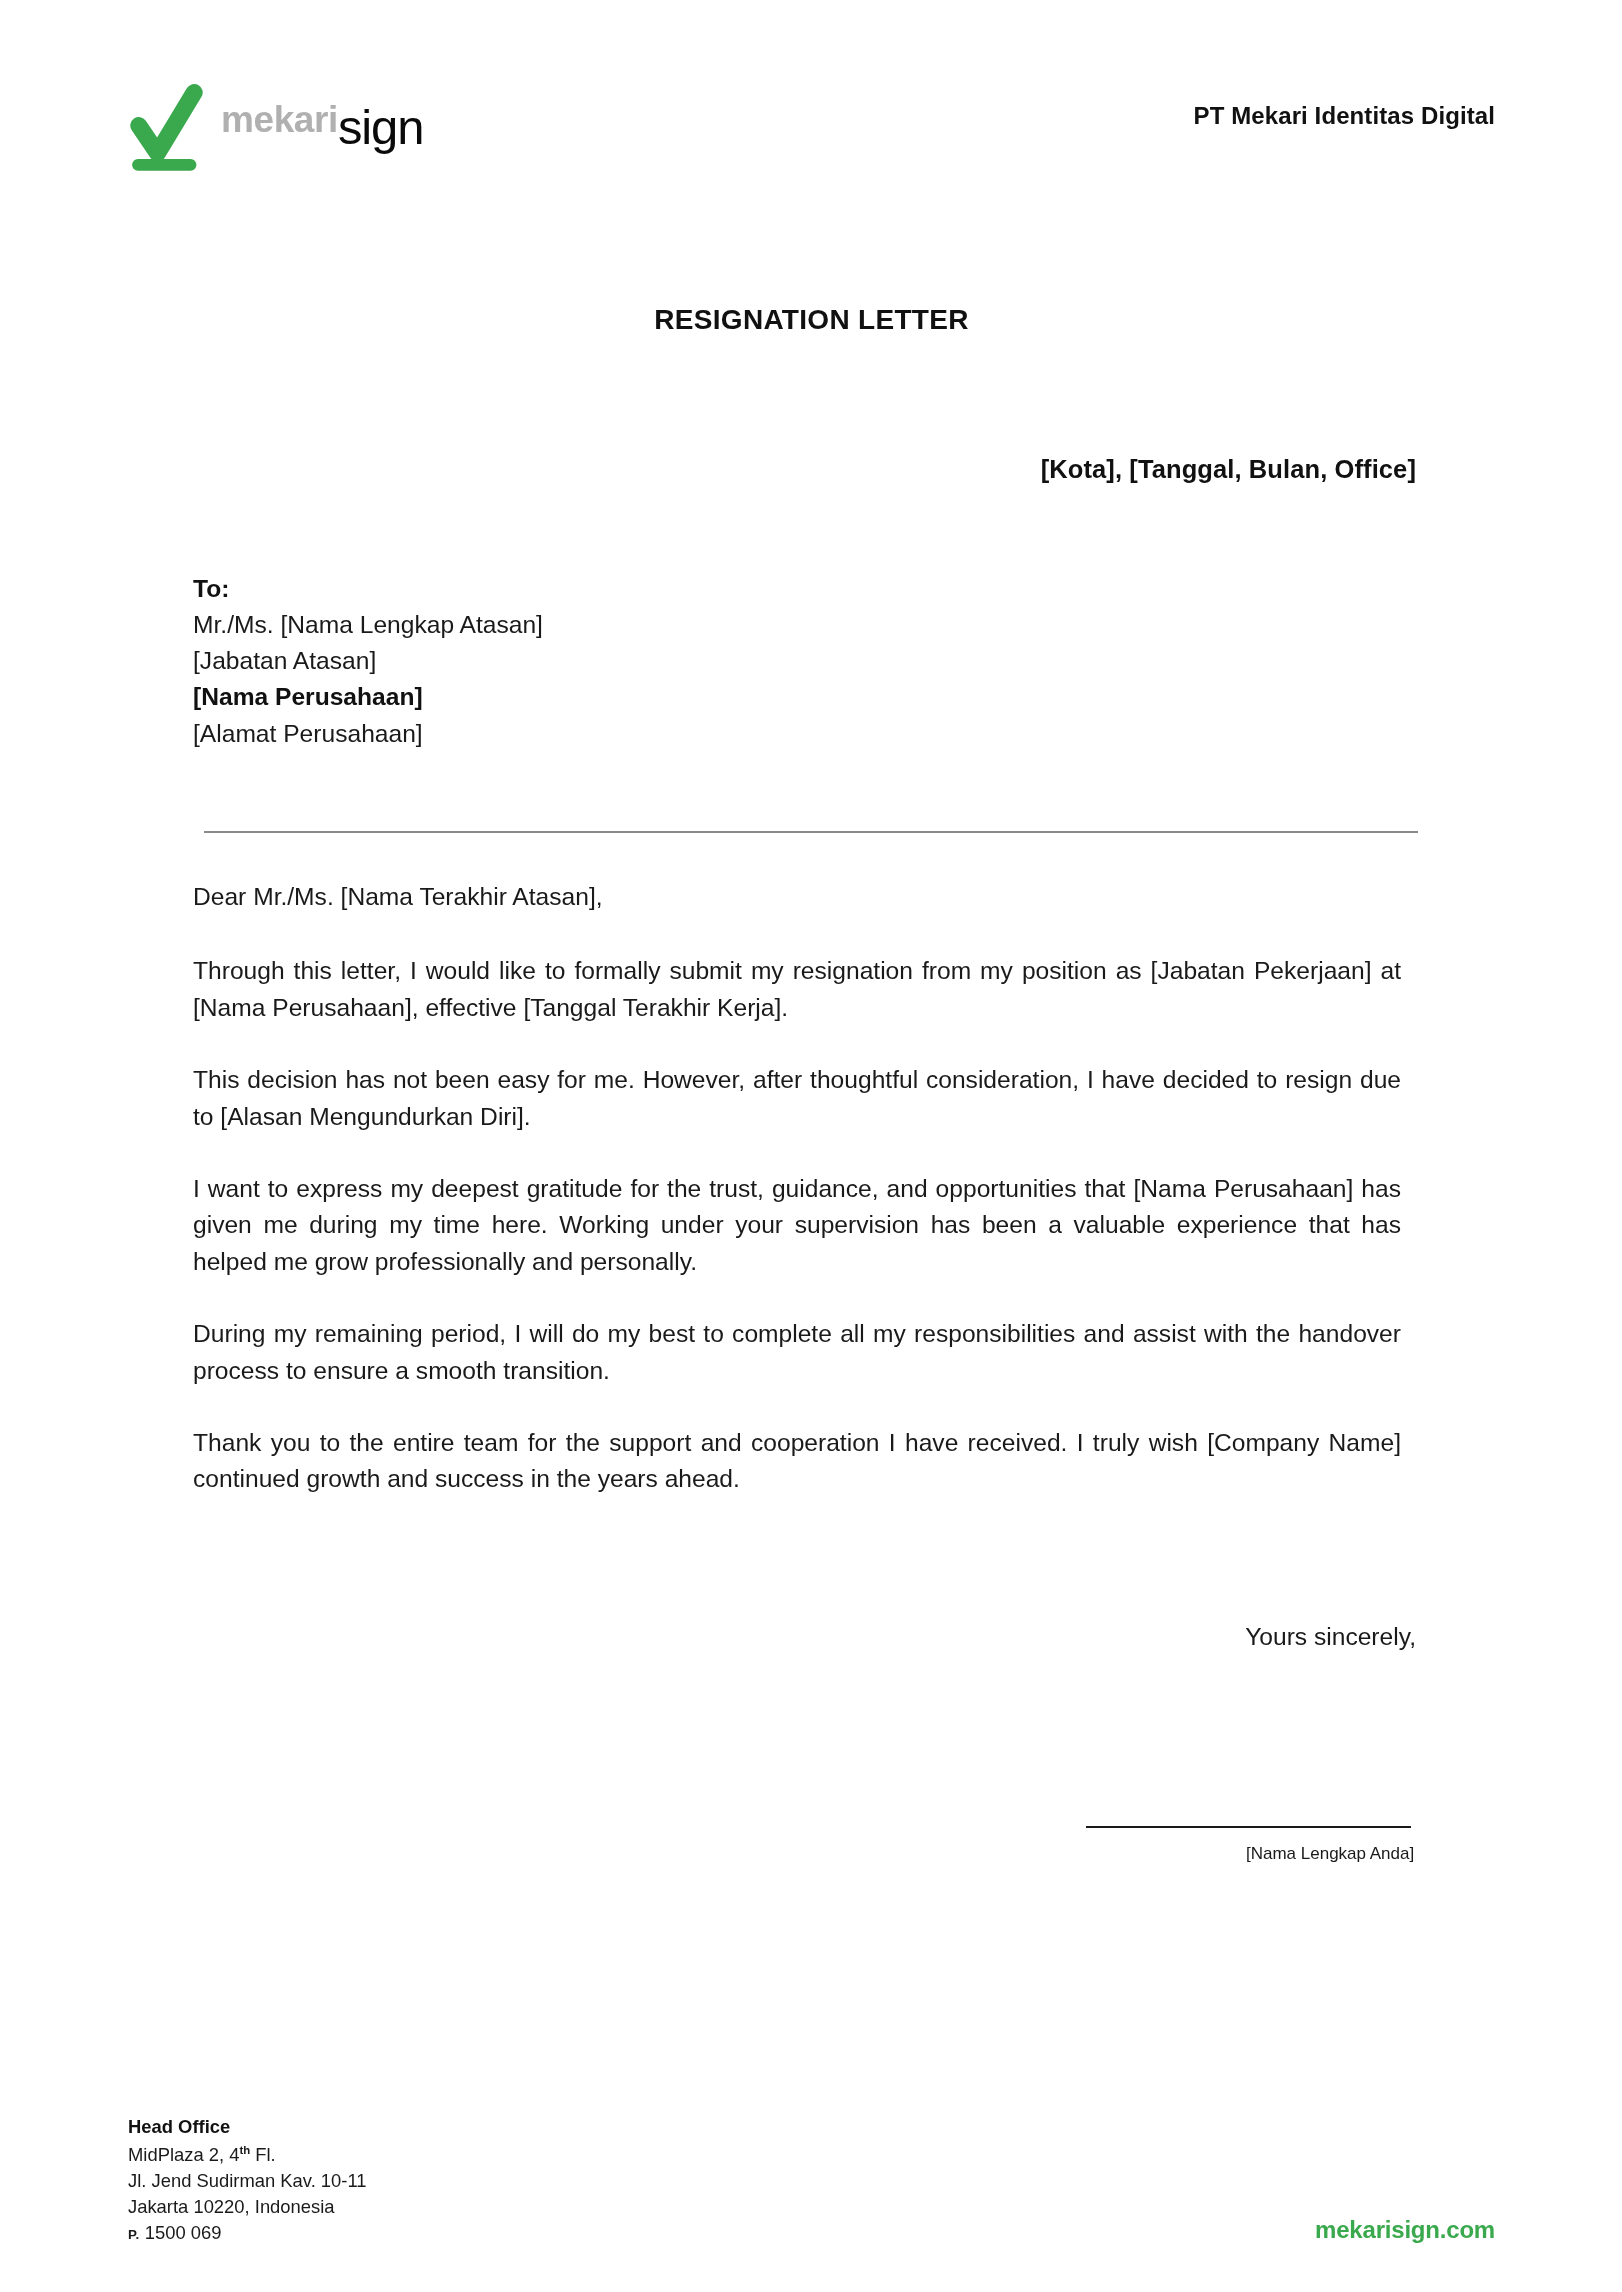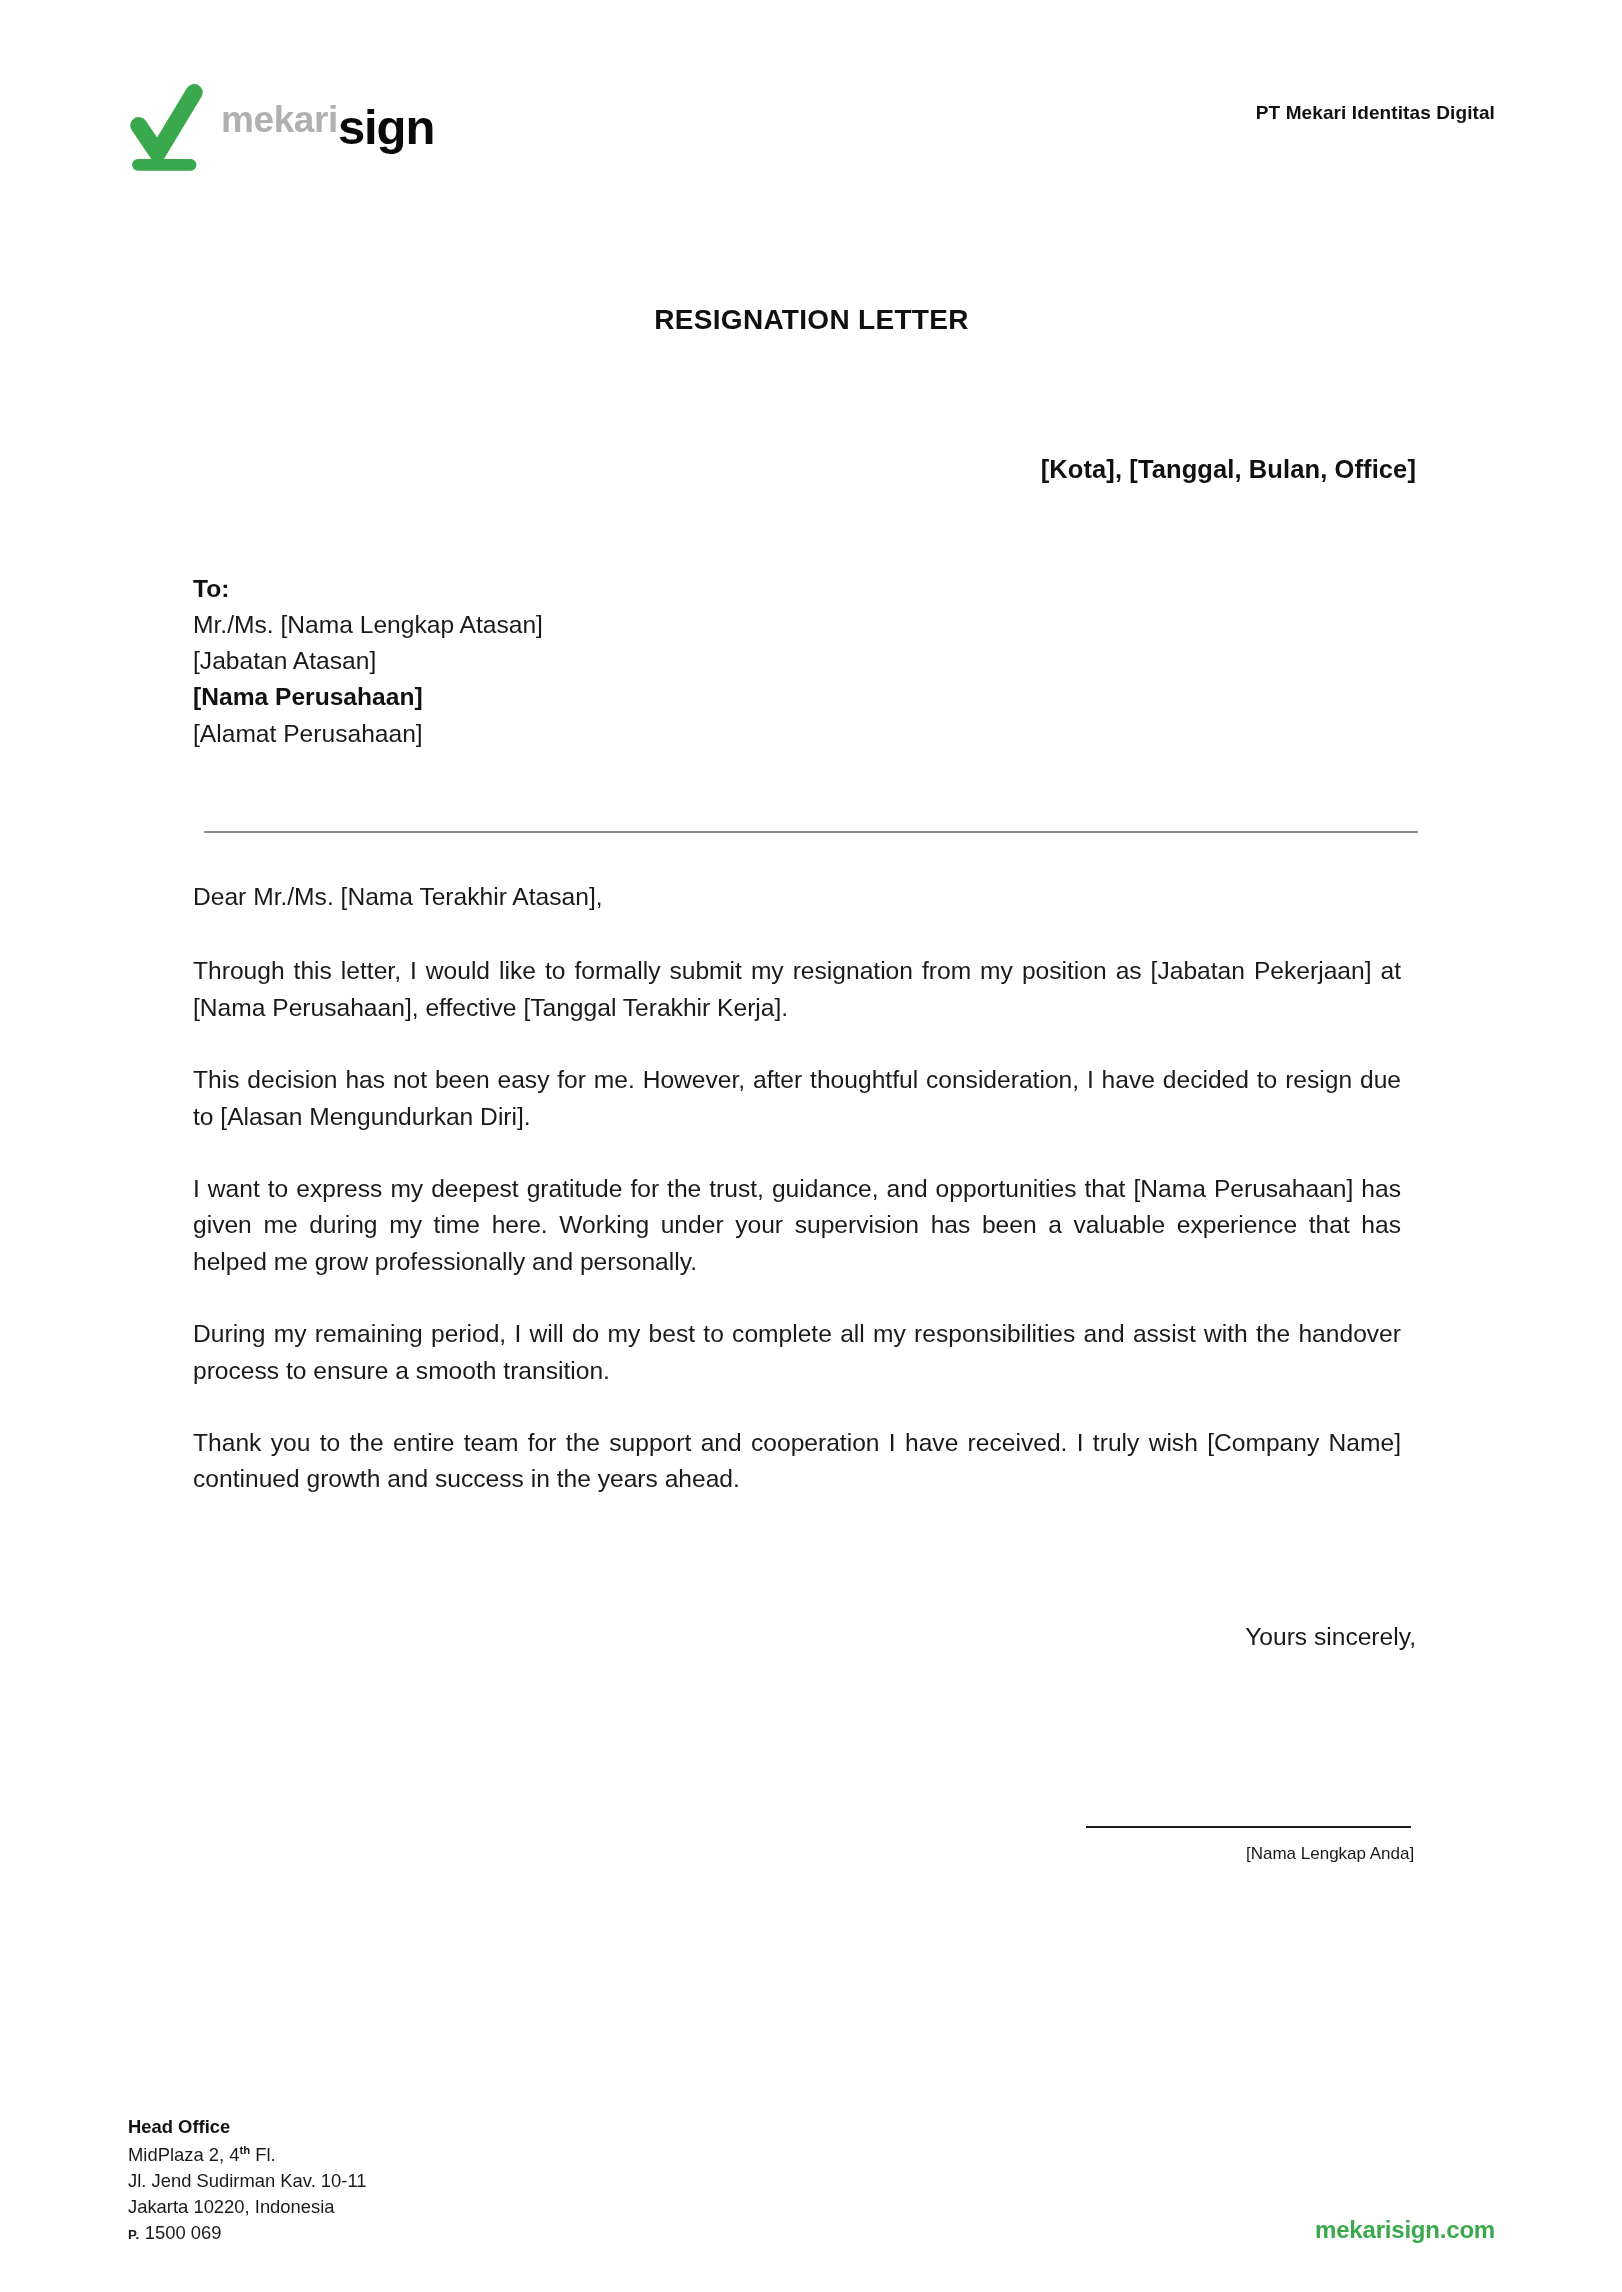--- a/index.html
+++ b/index.html
@@ -57,29 +57,29 @@
   }
   .brand-top {
     font-size: 37px;
     font-weight: 700;
     color: #b0b0b0;
     letter-spacing: -0.4px;
     line-height: 1.02;
   }
   .brand-bottom {
     font-size: 49px;
-    font-weight: 700;
+    font-weight: 400;
     color: #0a0a0a;
     letter-spacing: -1.1px;
     line-height: 1.02;
     margin-top: 1.8px;
   }
 
   .entity-name {
-    font-size: 19px;
+    font-size: 24px;
     font-weight: 700;
     color: #111111;
     letter-spacing: 0.1px;
     padding-top: 23px;
     white-space: nowrap;
   }
 
   
   .doc-title {
     position: absolute;

